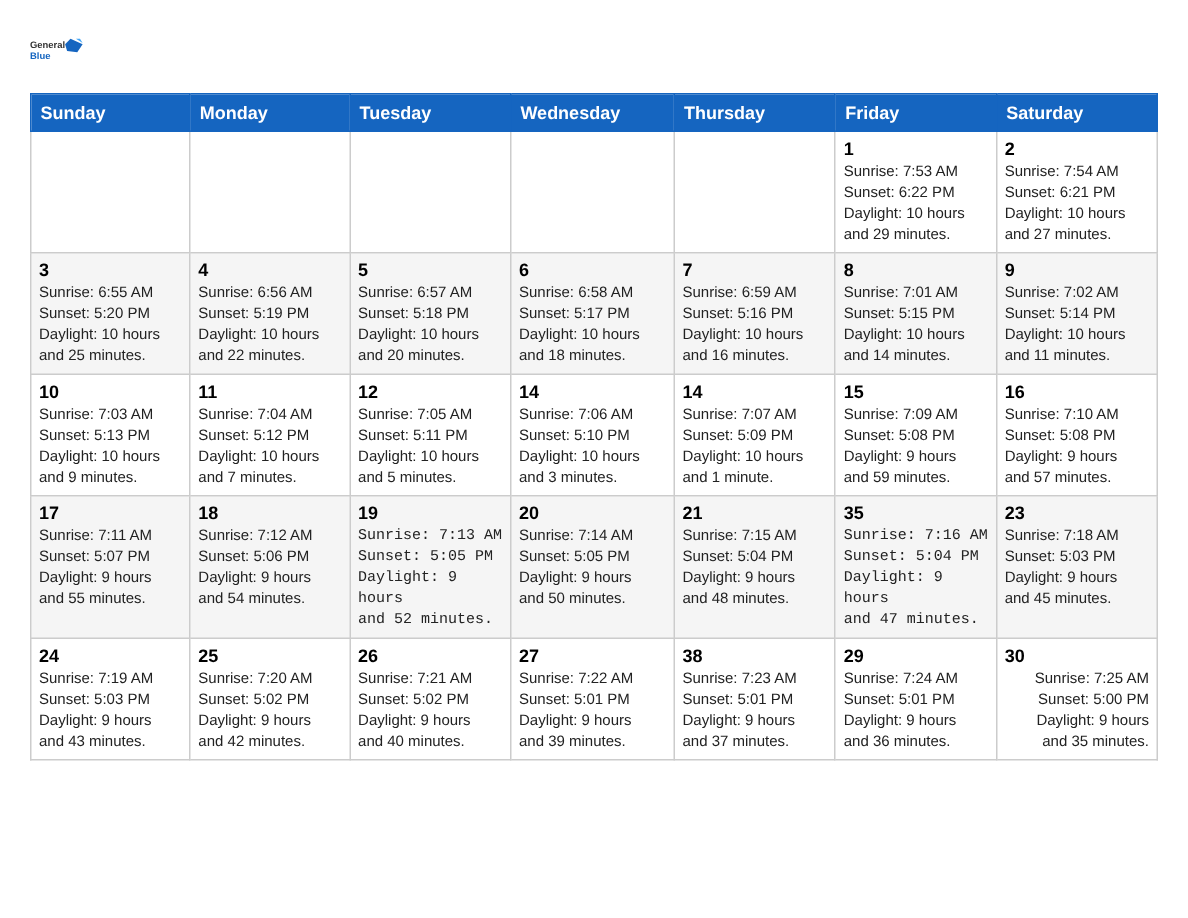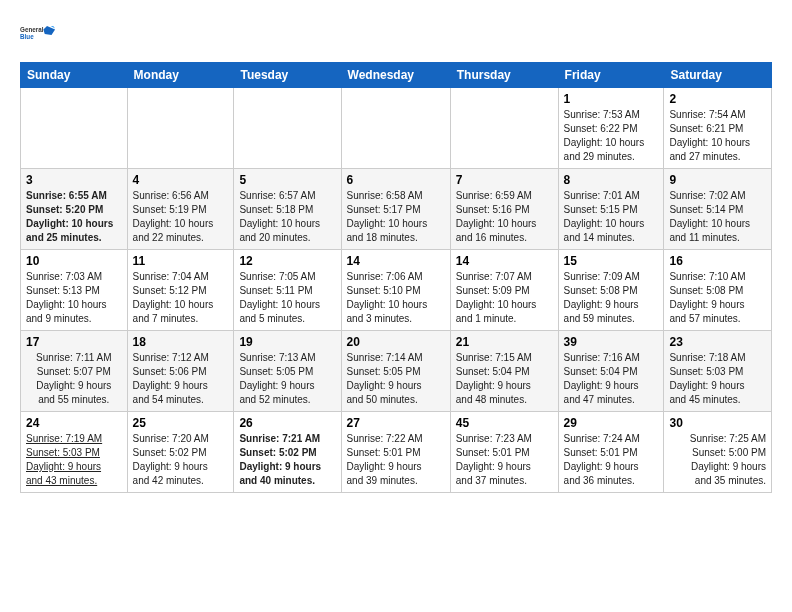--- a/index.html
+++ b/index.html
@@ -131,21 +131,21 @@
             <span class="day-num">2</span>
             <div class="day-info" style="white-space: pre-line;">Sunrise: 7:54 AM
 Sunset: 6:21 PM
 Daylight: 10 hours
 and 27 minutes.</div>
           </td>
         </tr>
         <tr>
           <td>
             <span class="day-num">3</span>
-            <div class="day-info" style="white-space: pre-line; font-weight: bold;">Sunrise: 6:55 AM
+            <div class="day-info" style="white-space: pre-line;">Sunrise: 6:55 AM
 Sunset: 5:20 PM
 Daylight: 10 hours
 and 25 minutes.</div>
           </td>
           <td>
             <span class="day-num">4</span>
             <div class="day-info" style="white-space: pre-line;">Sunrise: 6:56 AM
 Sunset: 5:19 PM
 Daylight: 10 hours
 and 22 minutes.</div>
@@ -233,99 +233,99 @@
             <span class="day-num">16</span>
             <div class="day-info" style="white-space: pre-line;">Sunrise: 7:10 AM
 Sunset: 5:08 PM
 Daylight: 9 hours
 and 57 minutes.</div>
           </td>
         </tr>
         <tr>
           <td>
             <span class="day-num">17</span>
-            <div class="day-info" style="white-space: pre-line; text-align: center;">Sunrise: 7:11 AM
+            <div class="day-info" style="white-space: pre-line;">Sunrise: 7:11 AM
 Sunset: 5:07 PM
 Daylight: 9 hours
 and 55 minutes.</div>
           </td>
           <td>
             <span class="day-num">18</span>
             <div class="day-info" style="white-space: pre-line;">Sunrise: 7:12 AM
 Sunset: 5:06 PM
 Daylight: 9 hours
 and 54 minutes.</div>
           </td>
           <td>
             <span class="day-num">19</span>
-            <div class="day-info" style="white-space: pre-line;">Sunrise: 7:13 AM
+            <div class="day-info" style="white-space: pre-line; font-family: Liberation Mono, monospace;">Sunrise: 7:13 AM
 Sunset: 5:05 PM
 Daylight: 9 hours
 and 52 minutes.</div>
           </td>
           <td>
             <span class="day-num">20</span>
             <div class="day-info" style="white-space: pre-line;">Sunrise: 7:14 AM
 Sunset: 5:05 PM
 Daylight: 9 hours
 and 50 minutes.</div>
           </td>
           <td>
             <span class="day-num">21</span>
             <div class="day-info" style="white-space: pre-line;">Sunrise: 7:15 AM
 Sunset: 5:04 PM
 Daylight: 9 hours
 and 48 minutes.</div>
           </td>
           <td>
-            <span class="day-num">39</span>
-            <div class="day-info" style="white-space: pre-line;">Sunrise: 7:16 AM
+            <span class="day-num">35</span>
+            <div class="day-info" style="white-space: pre-line; font-family: Liberation Mono, monospace;">Sunrise: 7:16 AM
 Sunset: 5:04 PM
 Daylight: 9 hours
 and 47 minutes.</div>
           </td>
           <td>
             <span class="day-num">23</span>
             <div class="day-info" style="white-space: pre-line;">Sunrise: 7:18 AM
 Sunset: 5:03 PM
 Daylight: 9 hours
 and 45 minutes.</div>
           </td>
         </tr>
         <tr>
           <td>
             <span class="day-num">24</span>
-            <div class="day-info" style="white-space: pre-line; text-decoration: underline;">Sunrise: 7:19 AM
+            <div class="day-info" style="white-space: pre-line;">Sunrise: 7:19 AM
 Sunset: 5:03 PM
 Daylight: 9 hours
 and 43 minutes.</div>
           </td>
           <td>
             <span class="day-num">25</span>
             <div class="day-info" style="white-space: pre-line;">Sunrise: 7:20 AM
 Sunset: 5:02 PM
 Daylight: 9 hours
 and 42 minutes.</div>
           </td>
           <td>
             <span class="day-num">26</span>
-            <div class="day-info" style="white-space: pre-line; font-weight: bold;">Sunrise: 7:21 AM
+            <div class="day-info" style="white-space: pre-line;">Sunrise: 7:21 AM
 Sunset: 5:02 PM
 Daylight: 9 hours
 and 40 minutes.</div>
           </td>
           <td>
             <span class="day-num">27</span>
             <div class="day-info" style="white-space: pre-line;">Sunrise: 7:22 AM
 Sunset: 5:01 PM
 Daylight: 9 hours
 and 39 minutes.</div>
           </td>
           <td>
-            <span class="day-num">45</span>
+            <span class="day-num">38</span>
             <div class="day-info" style="white-space: pre-line;">Sunrise: 7:23 AM
 Sunset: 5:01 PM
 Daylight: 9 hours
 and 37 minutes.</div>
           </td>
           <td>
             <span class="day-num">29</span>
             <div class="day-info" style="white-space: pre-line;">Sunrise: 7:24 AM
 Sunset: 5:01 PM
 Daylight: 9 hours

